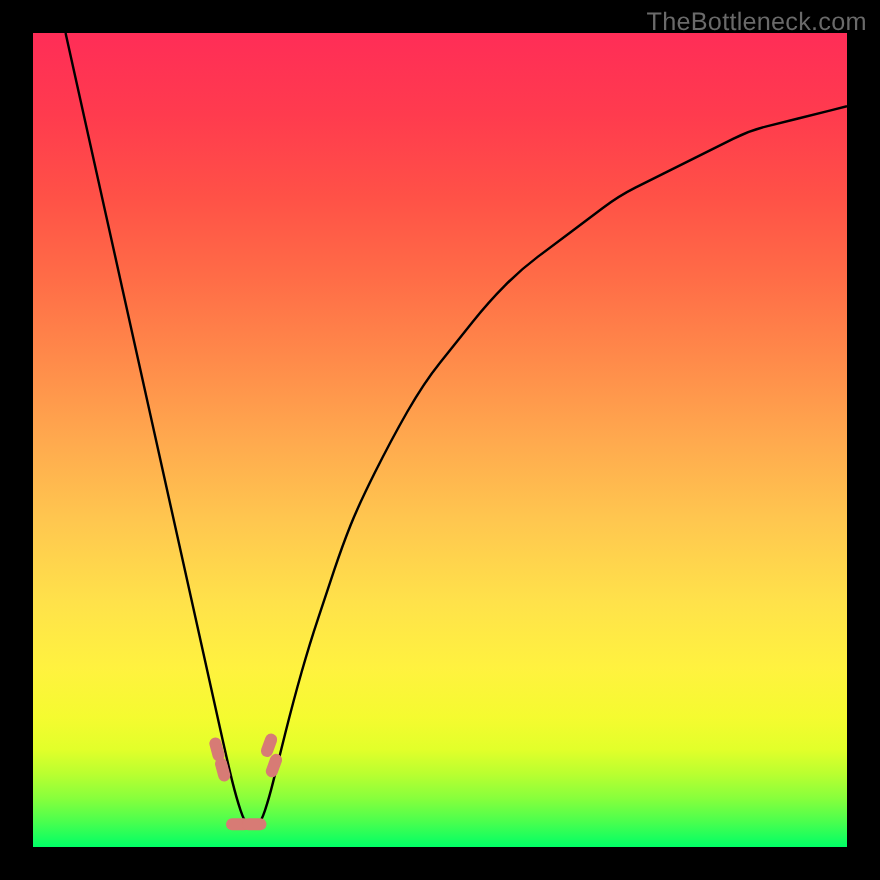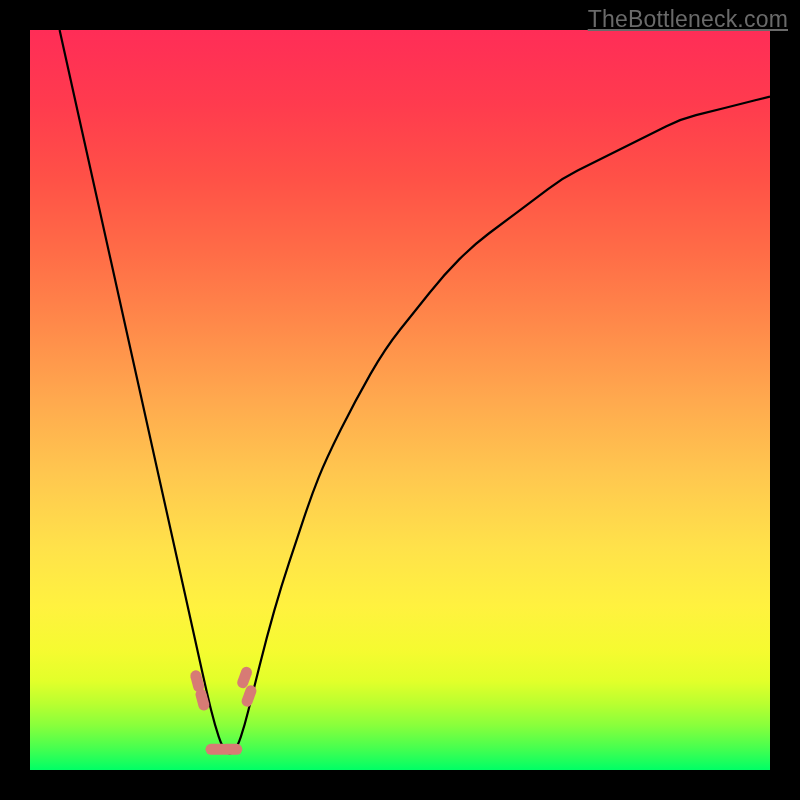--- a/index.html
+++ b/index.html
@@ -13,21 +13,20 @@
   }
   .watermark {
     position: absolute;
     top: 6px;
     right: 12px;
     color: #6a6a6a;
     font-size: 23px;
     font-weight: 500;
     letter-spacing: 0.2px;
     z-index: 10;
-    text-decoration: underline;
   }
   .plot {
     position: absolute;
     left: 30px;
     top: 30px;
     width: 740px;
     height: 740px;
   }
   .plot svg {
     display: block;

